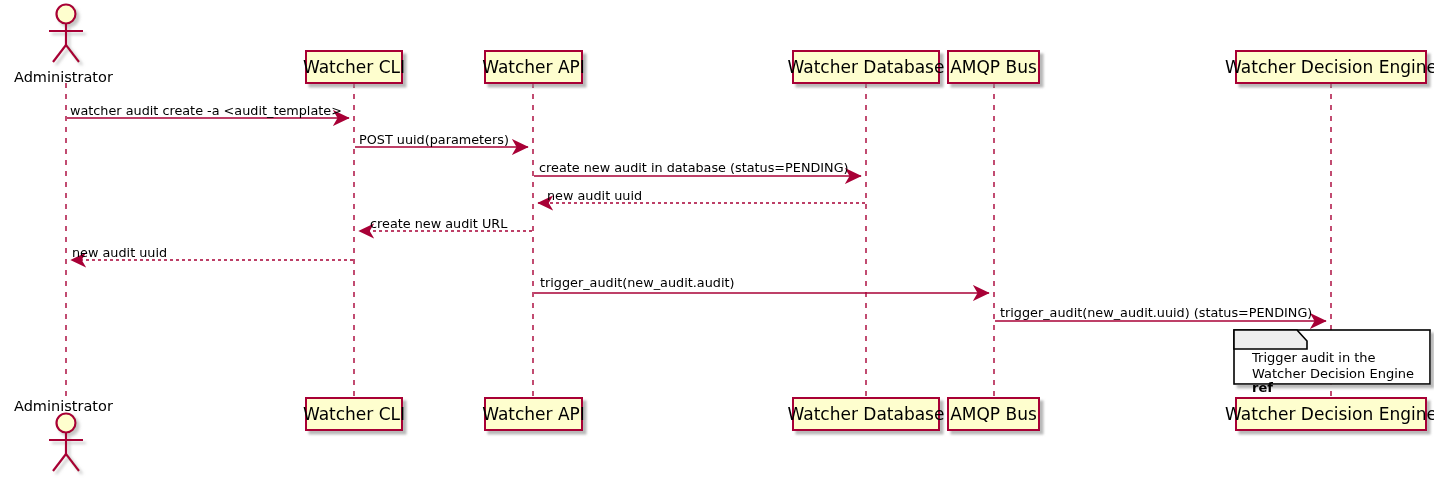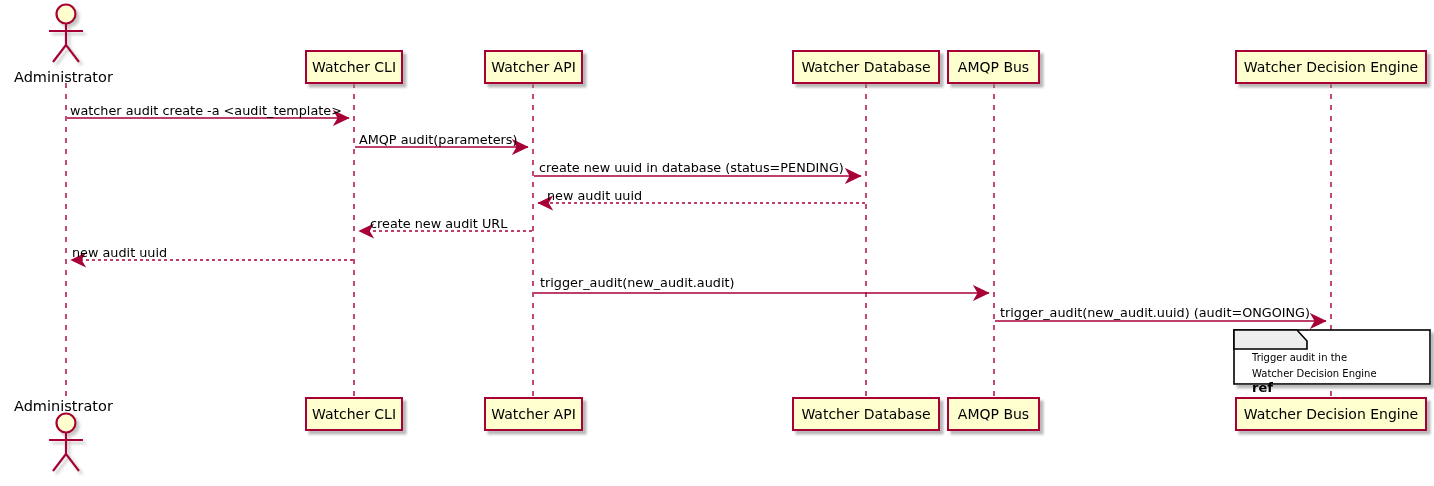--- a/index.html
+++ b/index.html
@@ -27,36 +27,36 @@
   
   .txt {
     position: absolute;
     white-space: pre;
     color: #000000;
     font-family: "DejaVu Sans", sans-serif;
     font-size: 13px;
     line-height: 14px;
   }
   .participant-label {
-    font-size: 14px;
+    font-size: 17px;
     color: #000000;
   }
   .actor-label {
     font-size: 14.5px;
   }
   .msg-label {
     font-size: 12.8px;
   }
   .ref-tag {
     font-size: 13px;
     font-weight: bold;
     margin-top: 48px;
   }
   .ref-body {
-    font-size: 10px;
+    font-size: 13px;
   }
 </style>
 </head>
 <body>
 
 <div id="diagram-root">
 
   <svg id="diagram-svg" width="1434" height="486" viewBox="0 0 1434 486">
     <defs>
       <marker id="arrowSolid" viewBox="0 0 12 12" refX="11" refY="6" markerWidth="11" markerHeight="11" orient="auto-start-reverse">
@@ -149,26 +149,26 @@
     <span class="txt participant-label" style="left:944px; top:51px; width:91px; height:32px; display:flex; align-items:center; justify-content:center;">AMQP Bus</span>
     <span class="txt participant-label" style="left:1232px; top:51px; width:190px; height:32px; display:flex; align-items:center; justify-content:center;">Watcher Decision Engine</span>
 
     <span class="txt participant-label" style="left:302px; top:398px; width:96px; height:32px; display:flex; align-items:center; justify-content:center;">Watcher CLI</span>
     <span class="txt participant-label" style="left:481px; top:398px; width:97px; height:32px; display:flex; align-items:center; justify-content:center;">Watcher API</span>
     <span class="txt participant-label" style="left:789px; top:398px; width:146px; height:32px; display:flex; align-items:center; justify-content:center;">Watcher Database</span>
     <span class="txt participant-label" style="left:944px; top:398px; width:91px; height:32px; display:flex; align-items:center; justify-content:center;">AMQP Bus</span>
     <span class="txt participant-label" style="left:1232px; top:398px; width:190px; height:32px; display:flex; align-items:center; justify-content:center;">Watcher Decision Engine</span>
 
     <span class="txt msg-label" style="left:66px; top:104px;">watcher audit create -a &lt;audit_template&gt;</span>
-    <span class="txt msg-label" style="left:355px; top:133px;">AMQP audit(parameters)</span>
-    <span class="txt msg-label" style="left:535px; top:161px;">create new uuid in database (status=PENDING)</span>
+    <span class="txt msg-label" style="left:355px; top:133px;">POST uuid(parameters)</span>
+    <span class="txt msg-label" style="left:535px; top:161px;">create new audit in database (status=PENDING)</span>
     <span class="txt msg-label" style="left:543px; top:189px;">new audit uuid</span>
     <span class="txt msg-label" style="left:366px; top:217px;">create new audit URL</span>
     <span class="txt msg-label" style="left:68px; top:246px;">new audit uuid</span>
     <span class="txt msg-label" style="left:536px; top:276px;">trigger_audit(new_audit.audit)</span>
-    <span class="txt msg-label" style="left:996px; top:306px;">trigger_audit(new_audit.uuid) (audit=ONGOING)</span>
+    <span class="txt msg-label" style="left:996px; top:306px;">trigger_audit(new_audit.uuid) (status=PENDING)</span>
 
     <span class="txt ref-tag" style="left:1248px; top:333px;">ref</span>
     <span class="txt ref-body" style="left:1248px; top:351px;">Trigger audit in the</span>
     <span class="txt ref-body" style="left:1248px; top:367px;">Watcher Decision Engine</span>
 
   </div>
 </div>
 
 </body></html>

